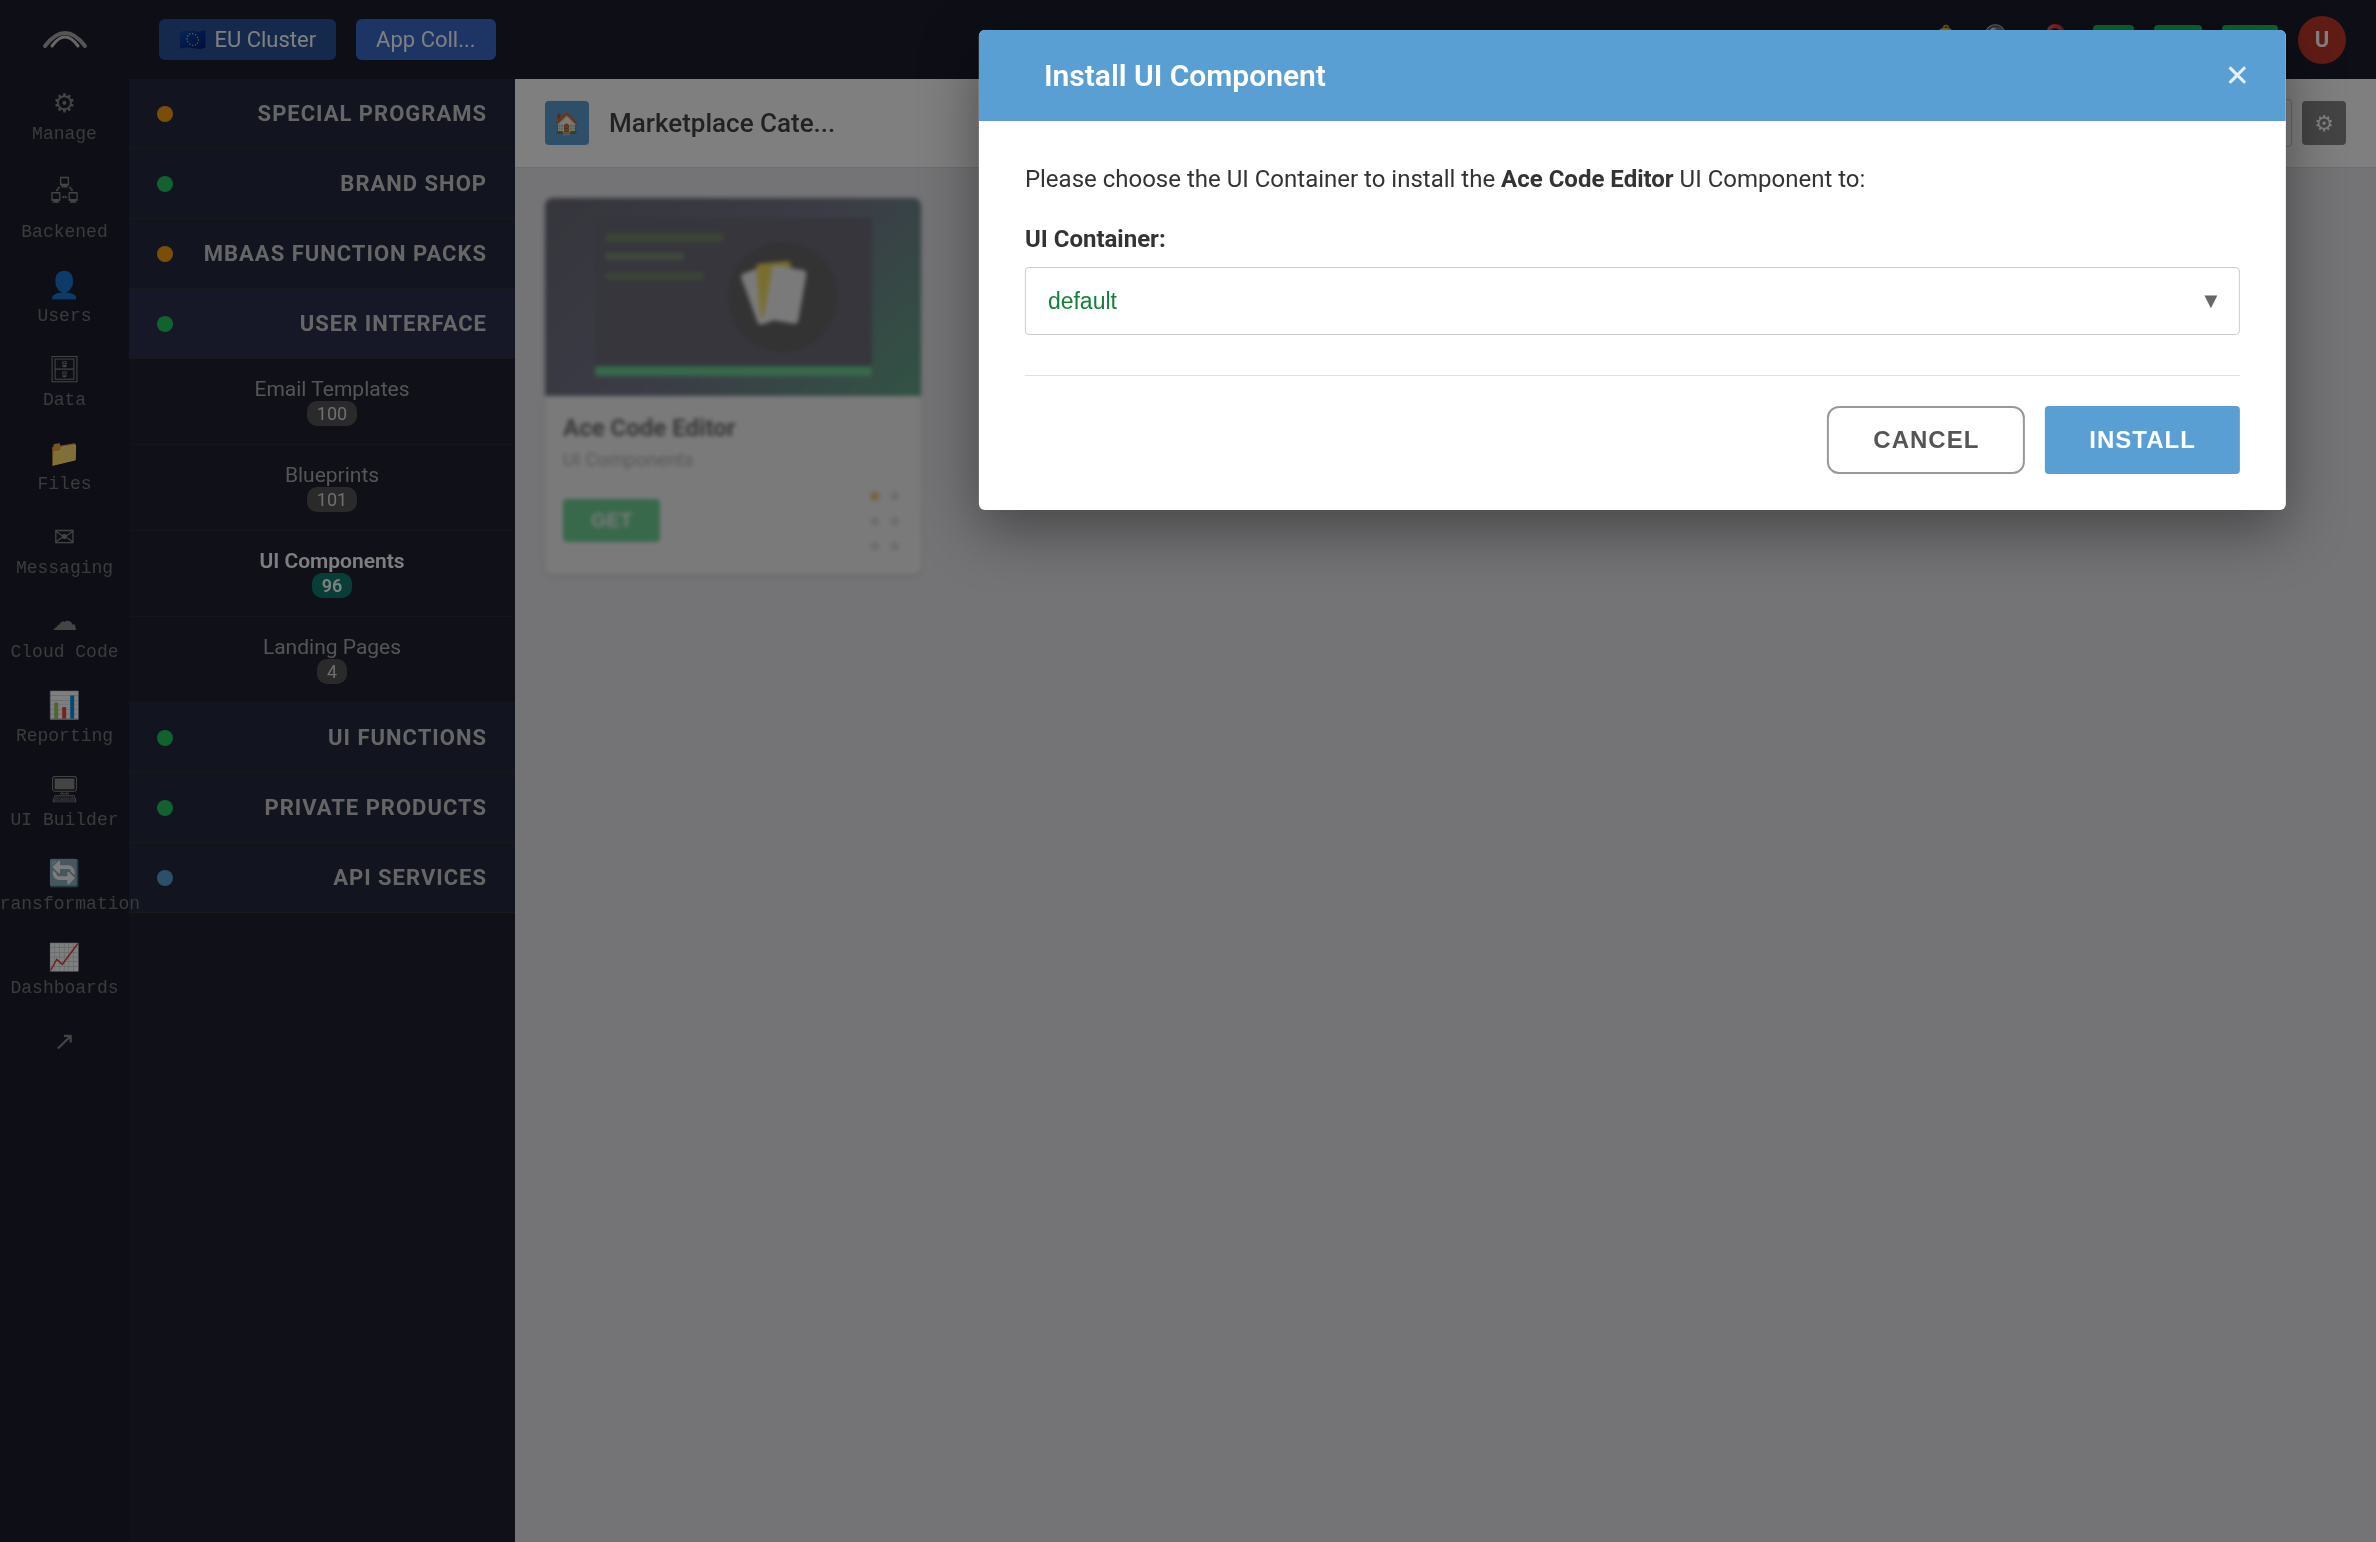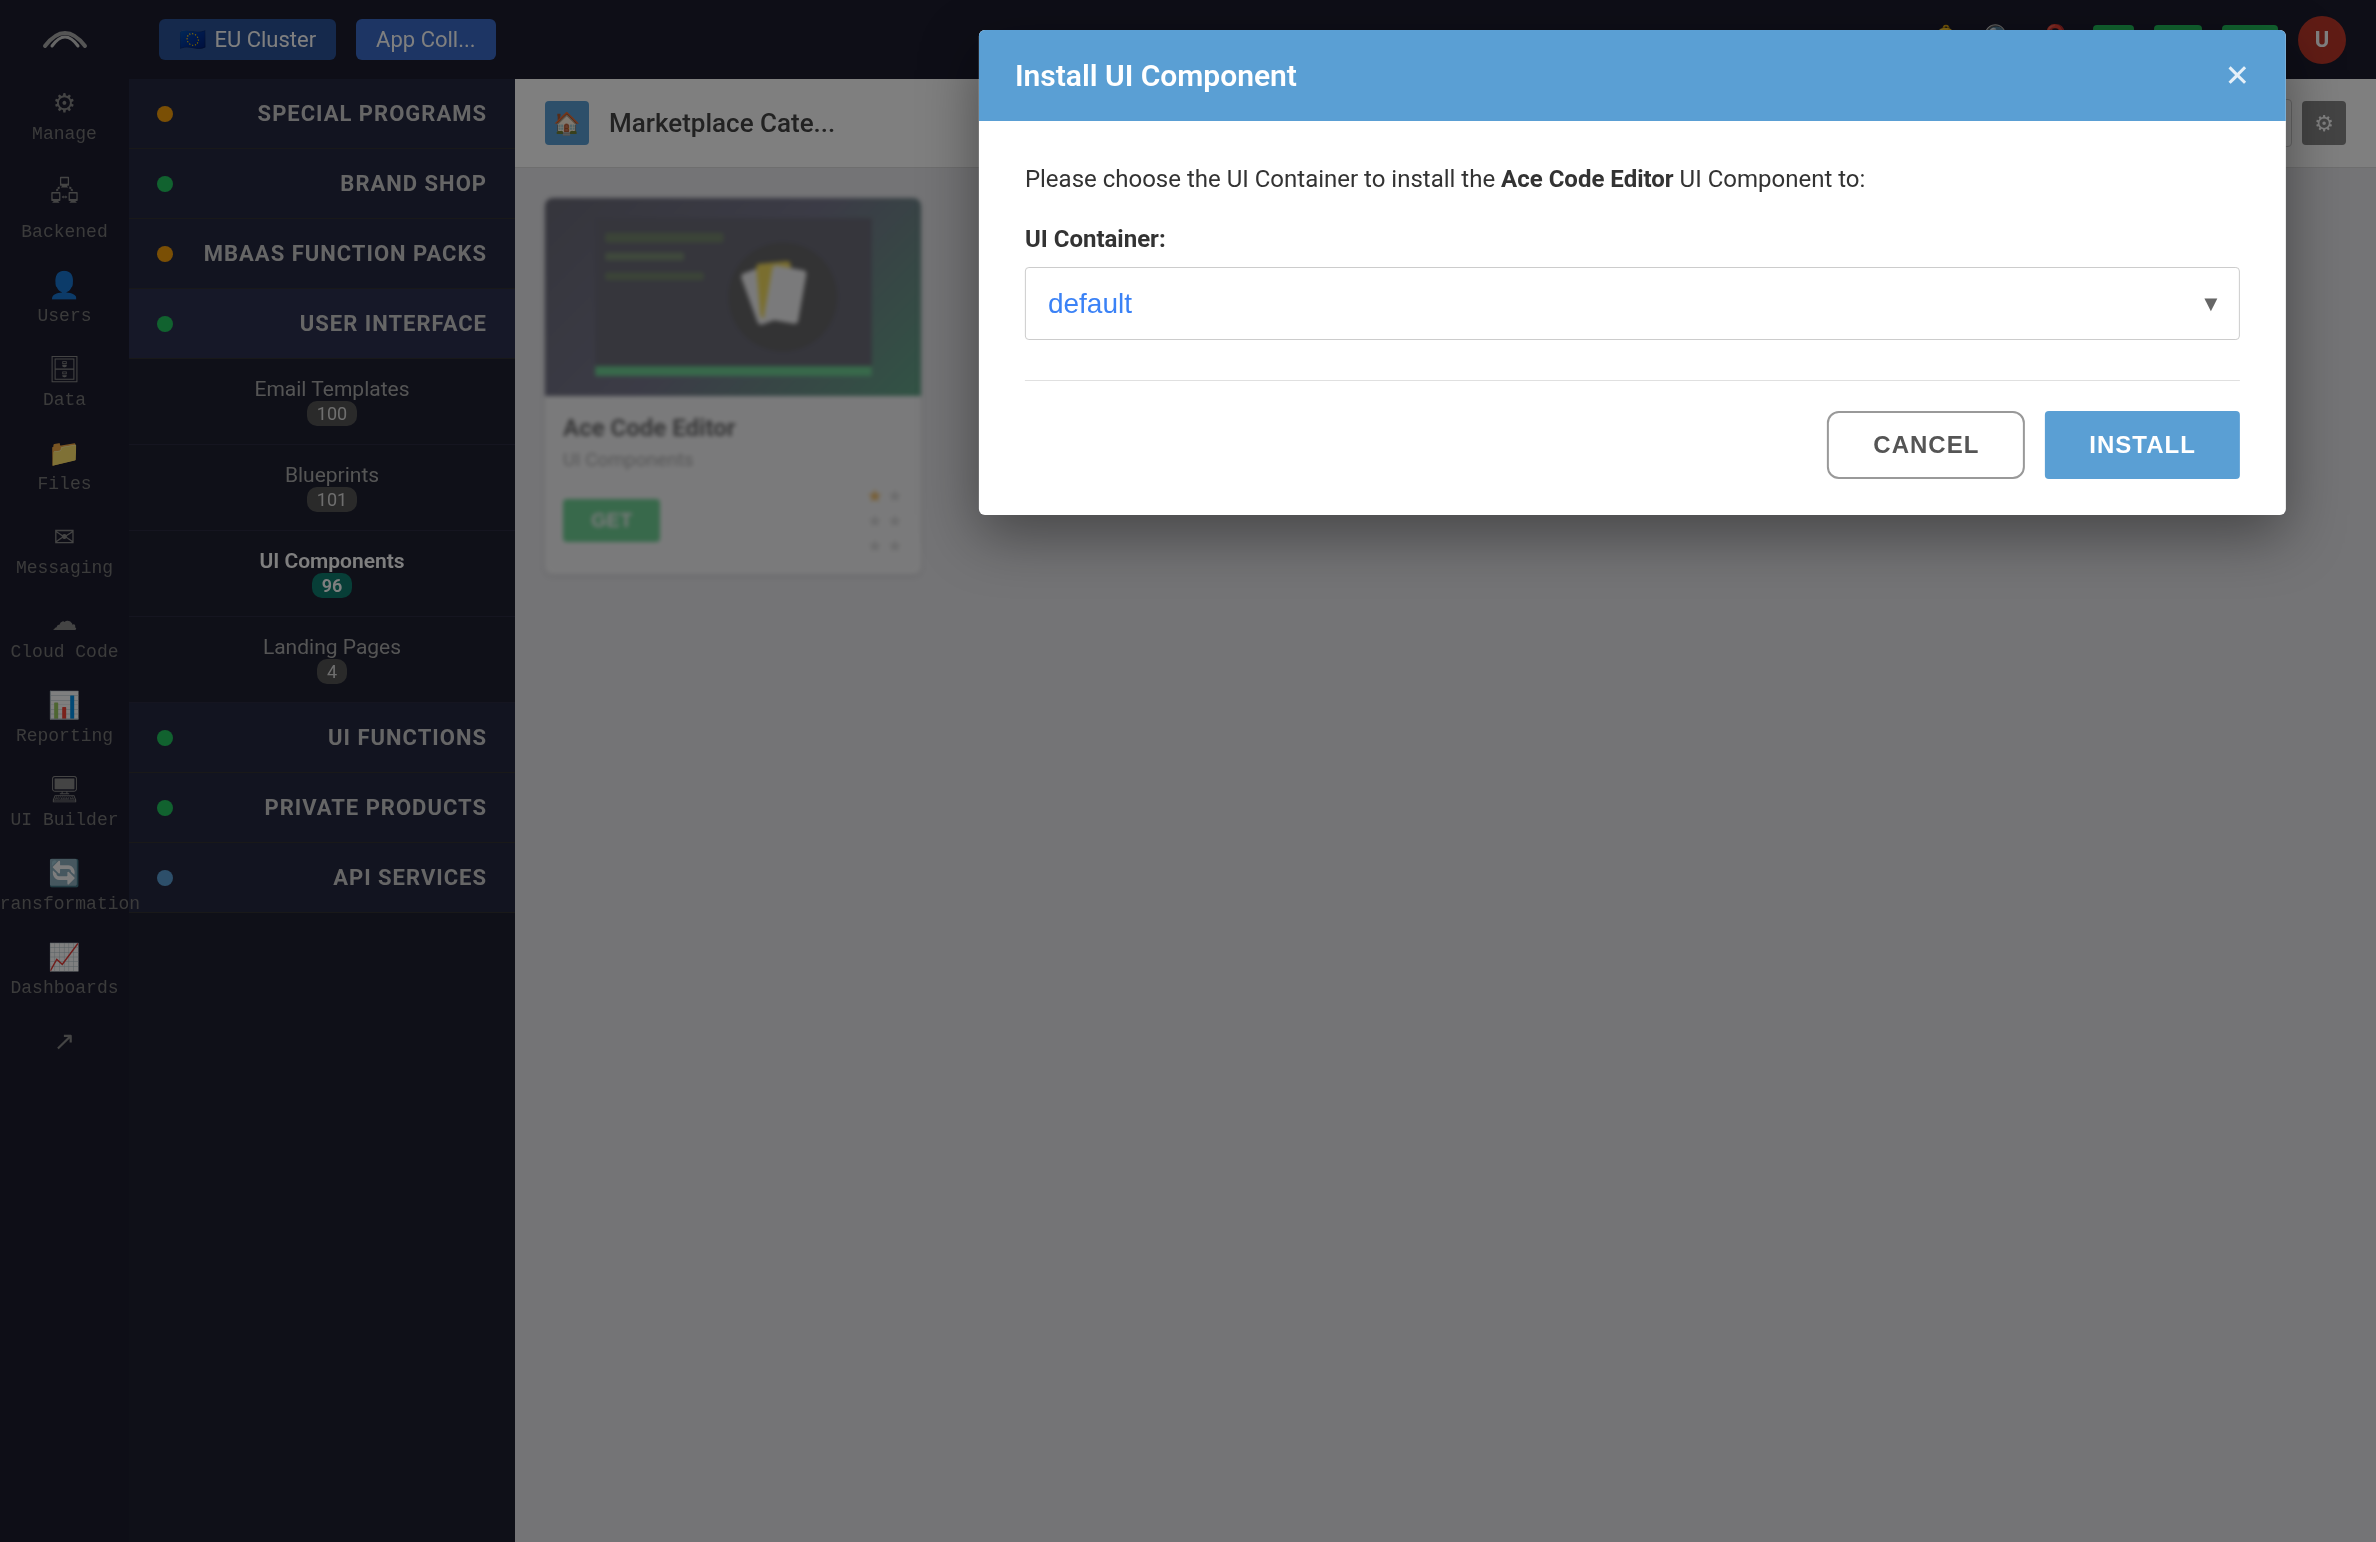--- a/index.html
+++ b/index.html
@@ -327,20 +327,21 @@
       background: #5a9fd4;
       padding: 28px 36px;
       display: flex;
       align-items: center;
       justify-content: space-between;
     }
     .modal-title {
       font-size: 30px;
       font-weight: 600;
       color: #fff;
+      margin-left: 29px;
     }
     .modal-close {
       color: #fff;
       font-size: 30px;
       cursor: pointer;
       line-height: 1;
       opacity: 0.85;
     }
     .modal-body {
       padding: 40px 46px 36px;
@@ -360,22 +361,22 @@
       color: #333;
       margin-bottom: 14px;
     }
     .modal-select-wrapper {
       position: relative;
       margin-bottom: 40px;
     }
     .modal-select {
       width: 100%;
       padding: 20px 50px 20px 22px;
-      font-size: 28px;
-      color: #3b82f6;
+      font-size: 23px;
+      color: #15803d;
       border: 1px solid #ccc;
       border-radius: 4px;
       background: #fff;
       appearance: none;
       cursor: pointer;
     }
     .modal-select-arrow {
       position: absolute;
       right: 18px;
       top: 50%;

